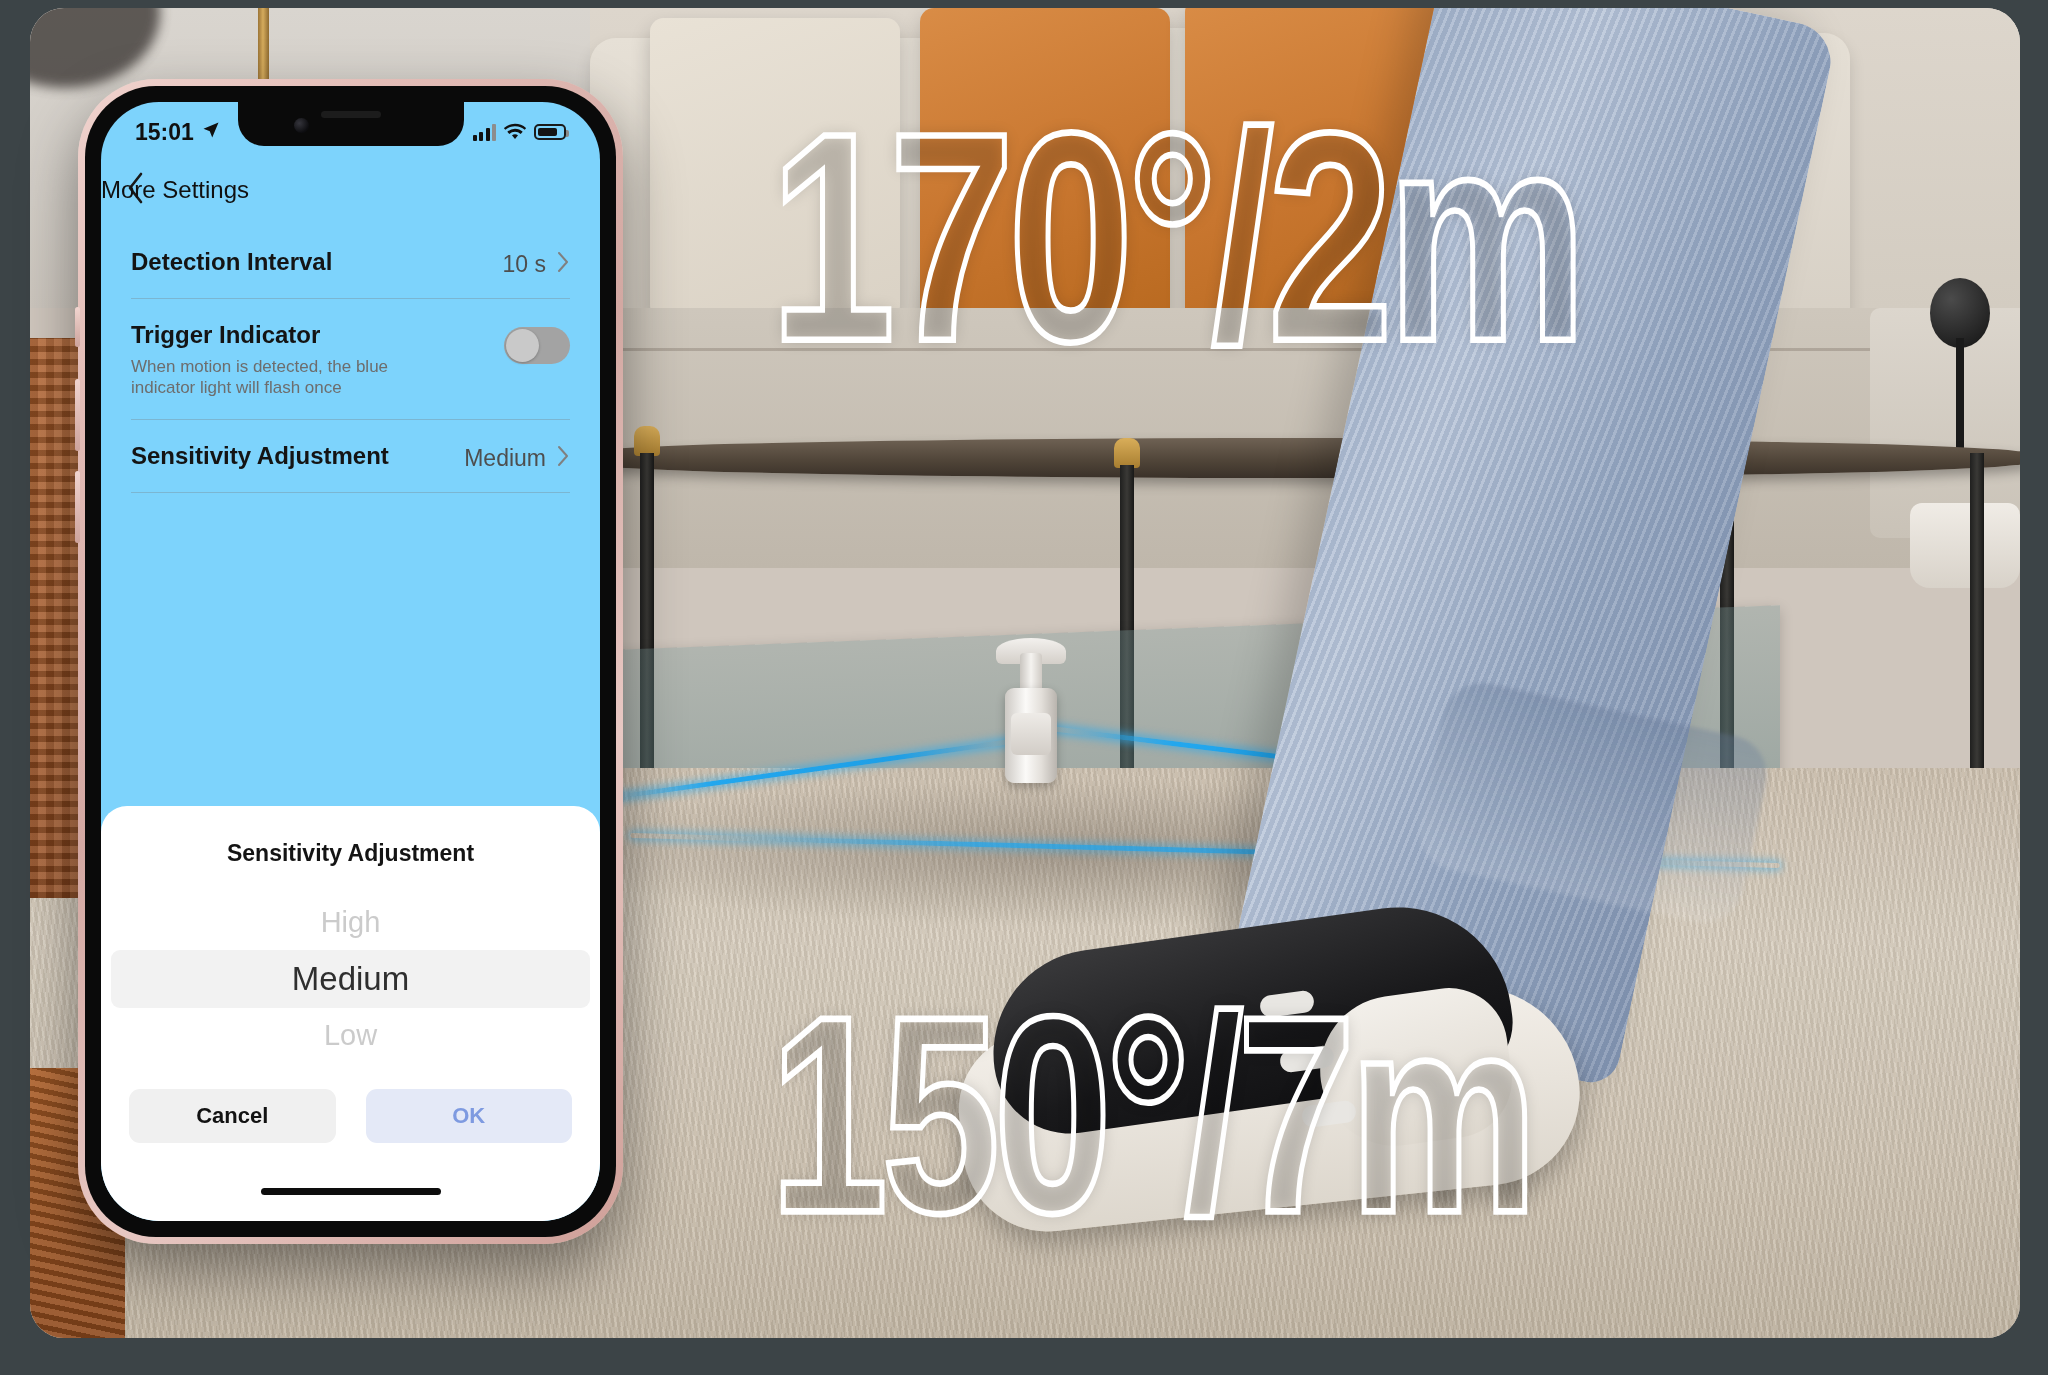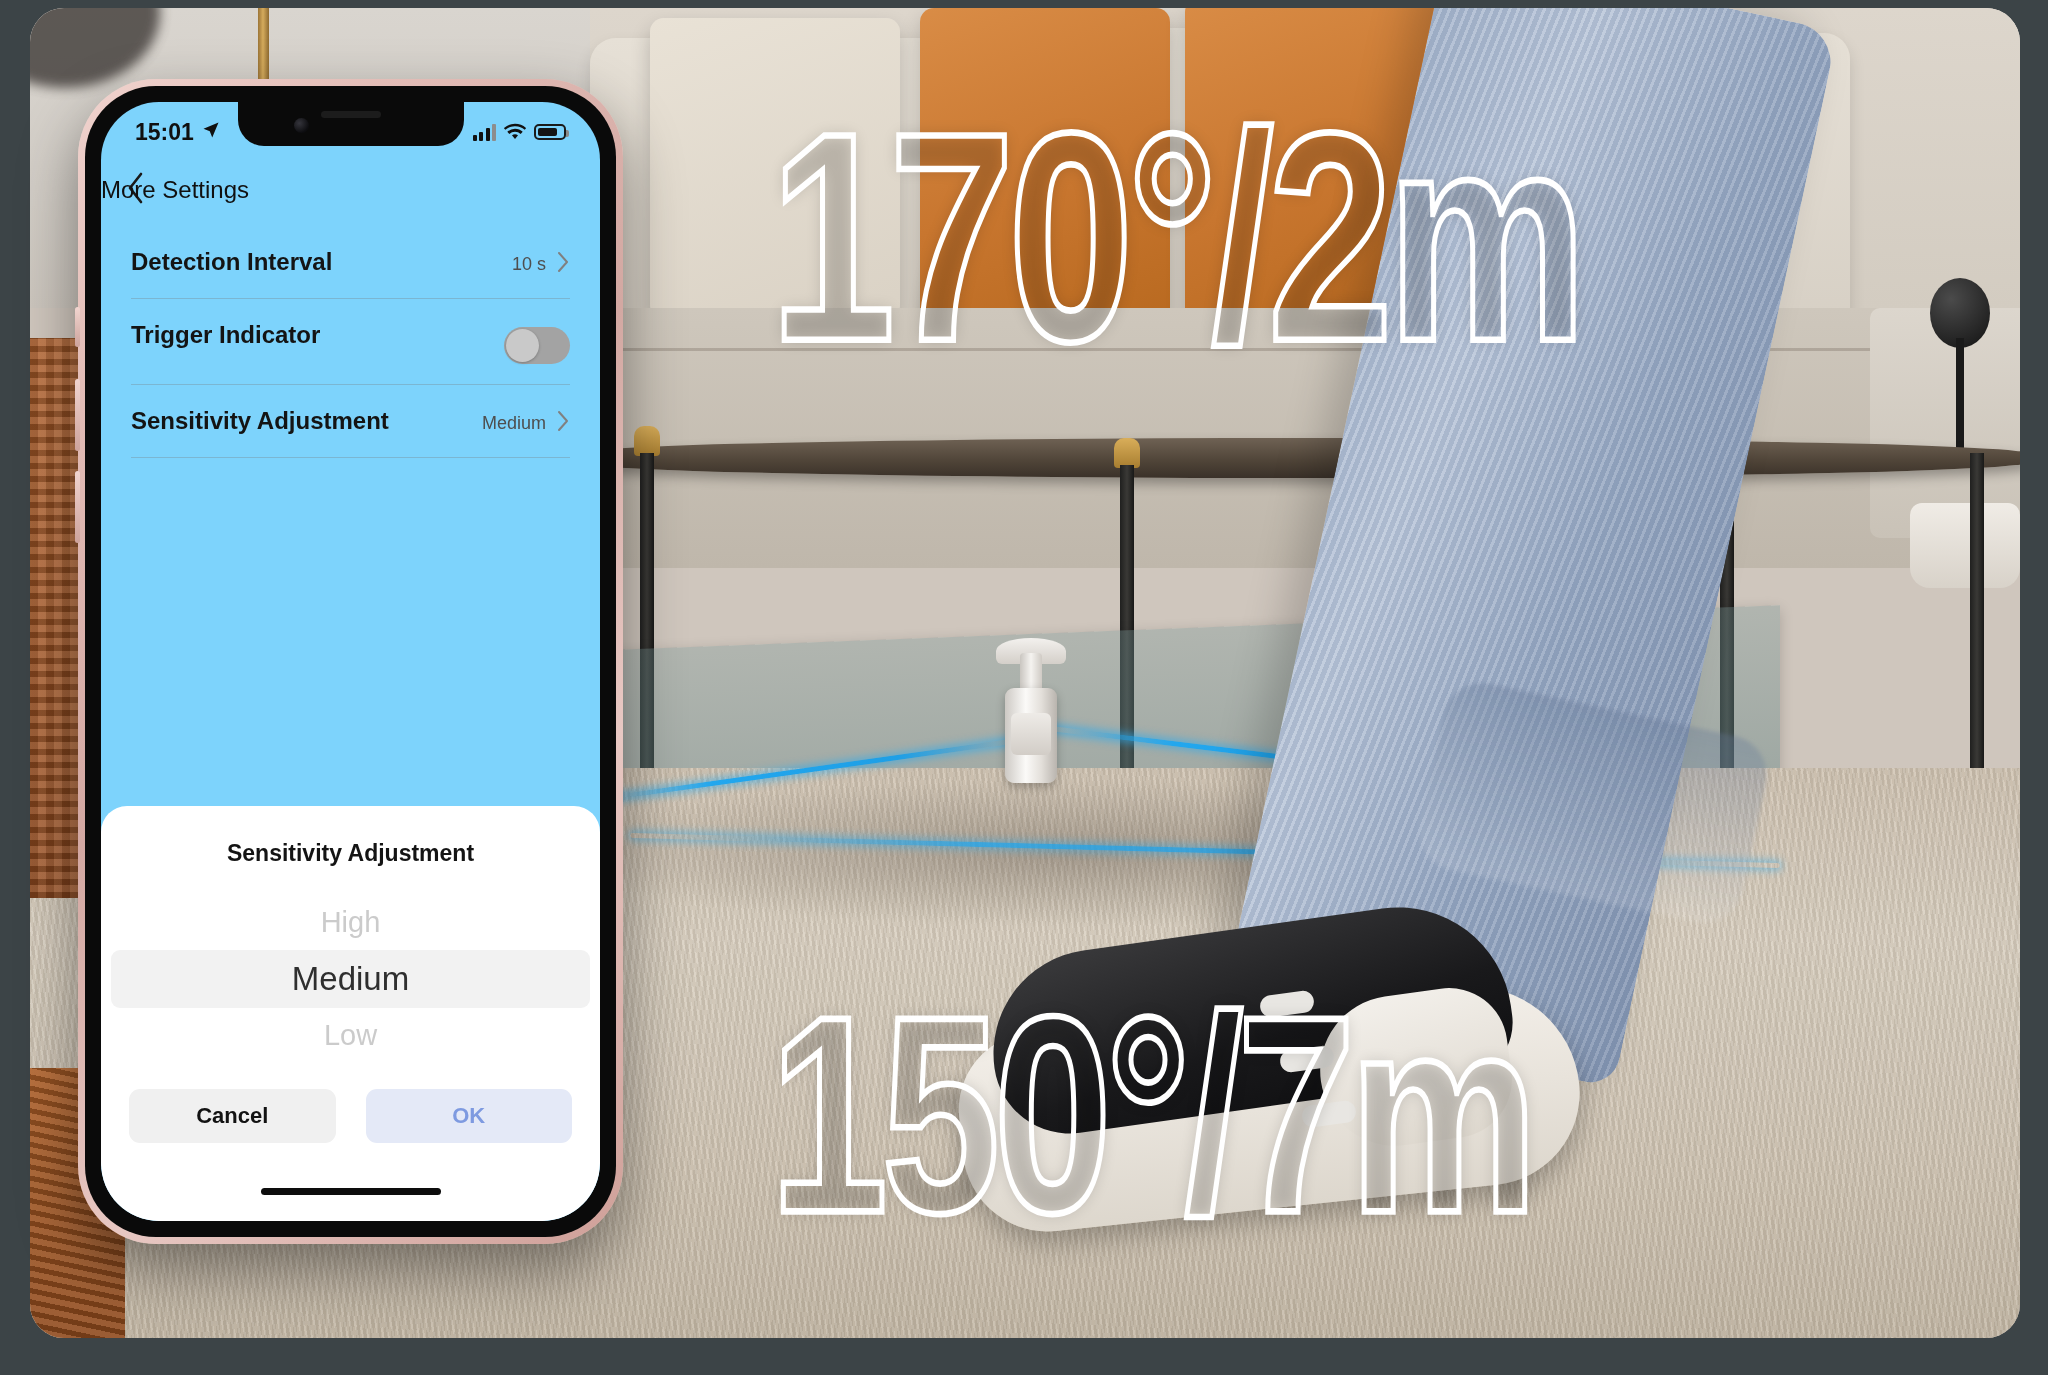--- a/index.html
+++ b/index.html
@@ -448,21 +448,21 @@
     font-size: 17px;
     color: #6d6d6d;
     margin-top: 7px;
     max-width: 300px;
     line-height: 1.28;
   }
   .row-right {
     display: flex;
     align-items: center;
     gap: 10px;
-    font-size: 18px;
+    font-size: 23px;
     color: #4e4e4e;
     padding-top: 2px;
   }
   .chev {
     font-size: 24px;
     color: #777;
     font-weight: 300;
     line-height: 1;
   }
   .toggle {
@@ -688,20 +688,21 @@
                 <svg width="14" height="24" viewBox="0 0 14 24" fill="none" stroke="#808080" stroke-width="2" stroke-linecap="round" stroke-linejoin="round">
                   <polyline points="3,3 11,12 3,21"></polyline>
                 </svg>
               </span>
             </div>
           </div>
 
           <div class="row">
             <div>
               <div class="row-label">Trigger Indicator</div>
+              <div class="row-sub">When motion is detected, the blue indicator light will flash once</div>
             </div>
             <div class="toggle">
               <div class="knob"></div>
             </div>
           </div>
 
           <div class="row">
             <div class="row-label">Sensitivity Adjustment</div>
             <div class="row-right">
               <span>Medium</span>

